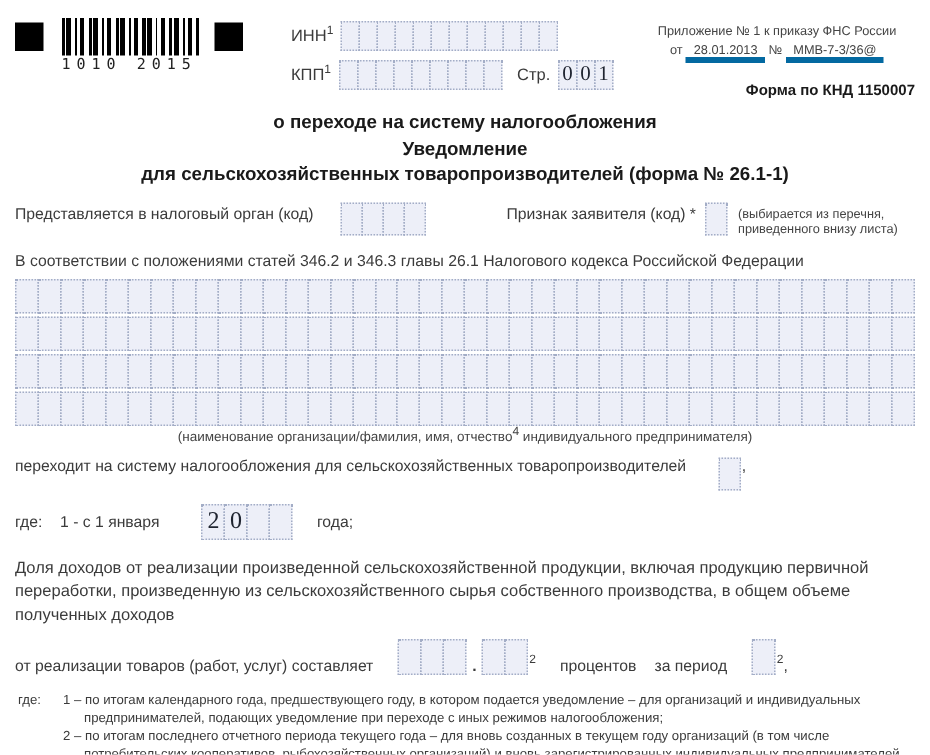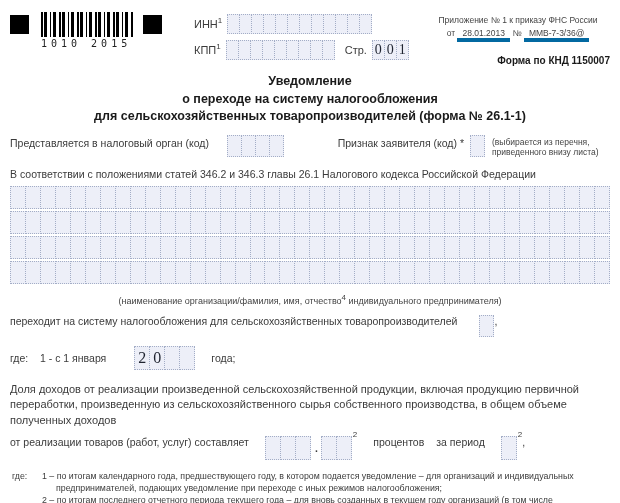--- a/index.html
+++ b/index.html
@@ -36,34 +36,34 @@
   .row1 .cg1{margin-left:18px;margin-top:-2px}
   .applicant{margin-left:auto;display:flex;align-items:flex-start}
   .applicant .note{font-size:8.5px;line-height:1.25;margin-left:7px;color:#444;width:118px}
   .applicant .cellgroup{margin-left:6px;margin-top:-2px}
 
   .accordance{margin-top:10px;font-size:10.5px}
 
   .namegrid{margin-top:6px}
   .bigrow{display:flex;margin-bottom:2px}
   .bigrow .cell{flex:1;height:23px}
-  .caption{text-align:center;font-size:9px;margin-top:12px;color:#444}
+  .caption{text-align:center;font-size:9px;margin-top:2px;color:#444}
 
   .trans{display:flex;align-items:flex-start;margin-top:9px;font-size:10.5px}
   .trans .cellgroup{margin-left:22px}
 
   .yearrow{display:flex;align-items:center;margin-top:9px;font-size:10.5px}
   .where{width:30px;flex:none}
   .yearrow .cellgroup{margin-left:28px}
   .yearrow .suffix{margin-left:16px}
   .yearrow .opt2{margin-left:20px}
 
   .share{margin-top:12px;font-size:11px;line-height:1.4;width:600px}
 
-  .pctrow{display:flex;align-items:flex-start;margin-top:8px;font-size:10.5px}
+  .pctrow{display:flex;align-items:flex-end;margin-top:8px;font-size:10.5px}
   .pctrow .g-int{margin-left:16px}
   .pctrow .dot{margin:6px 3px 0 4px;font-weight:bold}
   .topsup{font-size:8px;vertical-align:top;position:relative;top:-6px;margin-left:1px}
   .pctrow .w1{margin-left:16px}
   .pctrow .w2{margin-left:12px}
   .pctrow .g-period{margin-left:16px}
 
   .footnotes{display:flex;margin-top:11px;font-size:8.8px;line-height:1.35;color:#3b3b3b}
   .fn-where{width:30px;flex:none;padding-left:2px}
   .fn-items{flex:1}
@@ -128,22 +128,22 @@
         <span>от</span>
         <span class="u">28.01.2013</span>
         <span>№</span>
         <span class="u">ММВ-7-3/36@</span>
       </div>
       <div class="form-code">Форма по КНД 1150007</div>
     </div>
   </div>
 
   <div class="title">
+    <div>о переходе на систему налогообложения</div>
     <div>Уведомление</div>
-    <div>о переходе на систему налогообложения</div>
     <div>для сельскохозяйственных товаропроизводителей (форма № 26.1-1)</div>
   </div>
 
   <div class="row1">
     <span>Представляется в налоговый орган (код)</span>
     <span class="cellgroup cg1 tall">
         <span class="cell"></span>
         <span class="cell"></span>
         <span class="cell"></span>
         <span class="cell"></span>

